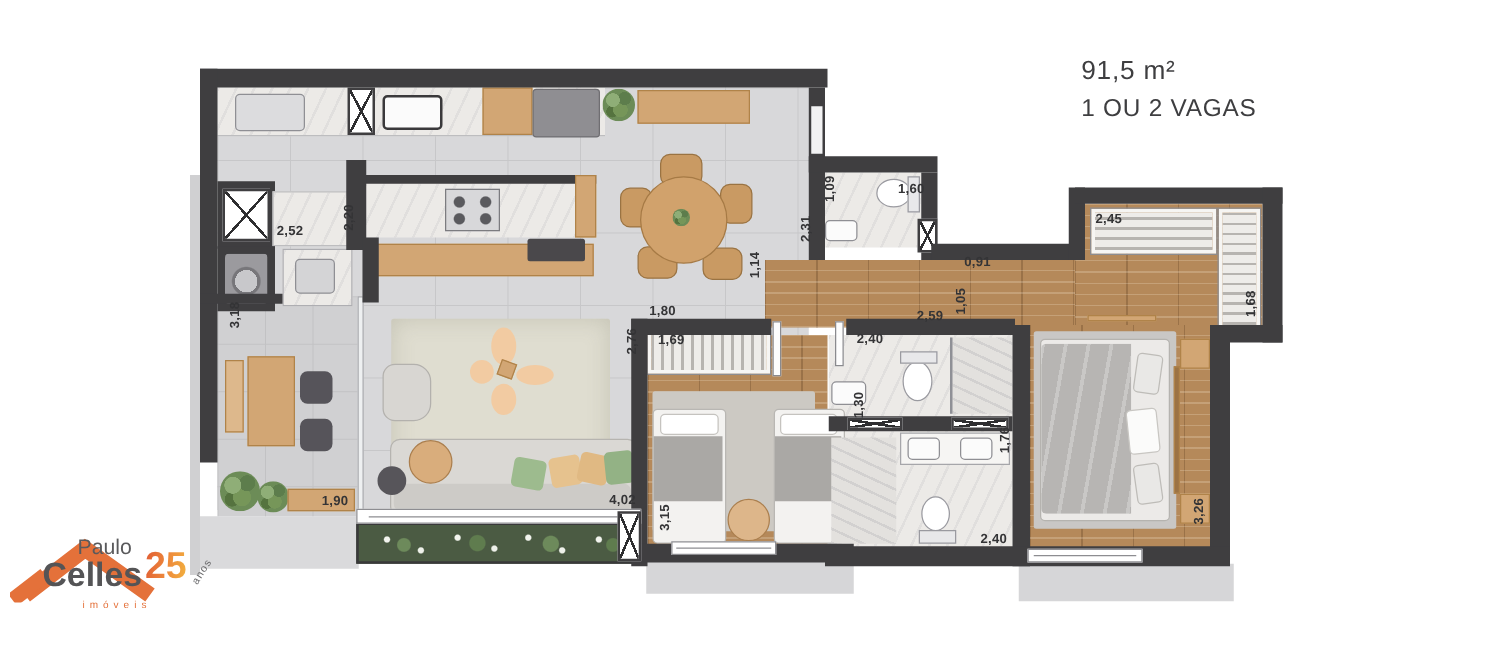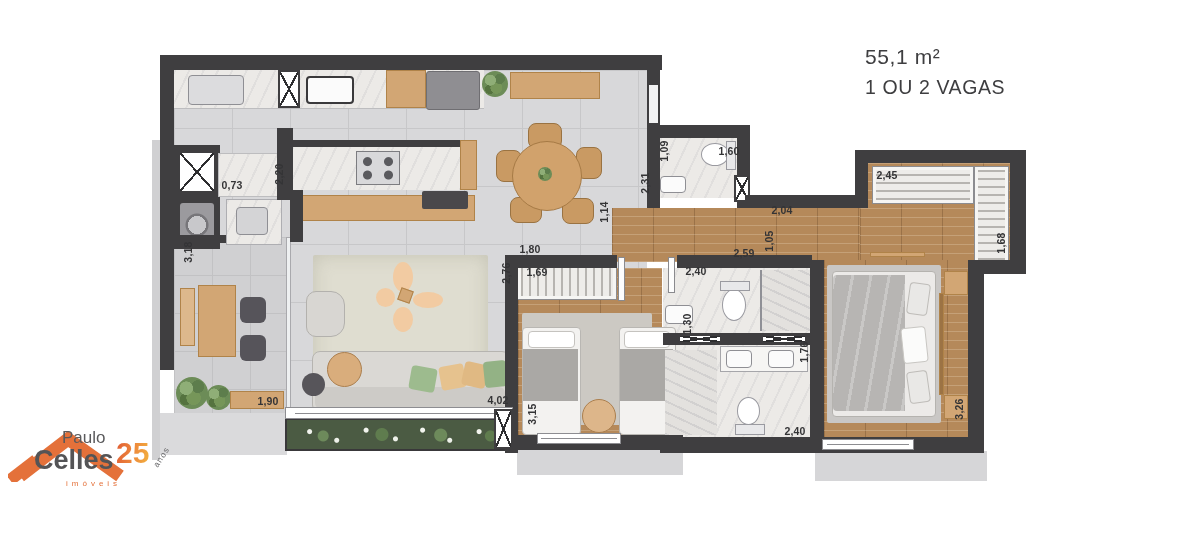--- a/index.html
+++ b/index.html
@@ -59,21 +59,21 @@
   #logo .years-label{position:absolute;left:142px;top:28px;font-size:8.5px;color:#6a6a6c;
        letter-spacing:1px;transform:rotate(-58deg);}
   .sofa-pillow{position:absolute;border-radius:4px;}
 </style>
 </head>
 <body>
 
 <div id="canvas">
 
   <div id="info">
-    <div class="l1">55,1 m²</div>
+    <div class="l1">91,5 m²</div>
     <div class="l3">1 OU 2 VAGAS</div>
   </div>
 
   <div class="ab" id="plan" style="left:160px;top:55px;width:880px;height:430px;">
 
     <div class="slab" style="left:-8px;top:85px;width:8px;height:320px;background:#d0d0d2;"></div>
     <div class="slab" style="left:0px;top:358px;width:127px;height:42px;background:#dadadc;"></div>
     <div class="slab" style="left:357px;top:392px;width:166px;height:28px;"></div>
     <div class="slab" style="left:655px;top:396px;width:172px;height:30px;"></div>
 
@@ -220,34 +220,34 @@
     <div class="wall" style="left:500px;top:382px;width:324px;height:16px;"></div>
     <div class="ab" style="left:458px;top:202px;width:5px;height:42px;background:#fdfdfd;border:1px solid #8a8a8e;"></div>
     <div class="ab" style="left:508px;top:202px;width:5px;height:34px;background:#fdfdfd;border:1px solid #8a8a8e;"></div>
 
     <div class="sill" style="left:125px;top:352px;width:228px;height:12px;"></div>
     <div class="xwin" style="left:334px;top:354px;width:19px;height:40px;"></div>
     <div class="sill" style="left:377px;top:378px;width:84px;height:11px;"></div>
     <div class="sill" style="left:662px;top:384px;width:92px;height:11px;"></div>
 
     <div class="ab" id="dim-layer" style="left:0;top:0;width:880px;height:430px;">
-        <span class="dim" style="left: 72px; top: 130px;">0,73</span>
+        <span class="dim" style="left: 72px; top: 130px;">2,52</span>
         <span class="dim v" style="left: 119px; top: 119px;">2,20</span>
         <span class="dim v" style="left: 28px; top: 197px;">3,18</span>
         <span class="dim" style="left: 108px; top: 346px;">1,90</span>
         <span class="dim v" style="left: 346px; top: 218px;">2,76</span>
         <span class="dim" style="left: 370px; top: 194px;">1,80</span>
         <span class="dim" style="left: 377px; top: 217px;">1,69</span>
         <span class="dim" style="left: 338px; top: 345px;">4,02</span>
         <span class="dim v" style="left: 372px; top: 359px;">3,15</span>
         <span class="dim v" style="left: 444px; top: 157px;">1,14</span>
         <span class="dim v" style="left: 485px; top: 128px;">2,31</span>
         <span class="dim v" style="left: 504px; top: 96px;">1,09</span>
         <span class="dim" style="left: 569px; top: 96px;">1,60</span>
-        <span class="dim" style="left: 622px; top: 155px;">2,04</span>
+        <span class="dim" style="left: 622px; top: 155px;">0,91</span>
         <span class="dim v" style="left: 609px; top: 186px;">1,05</span>
         <span class="dim" style="left: 584px; top: 198px;">2,59</span>
         <span class="dim" style="left: 536px; top: 216px;">2,40</span>
         <span class="dim v" style="left: 527px; top: 269px;">1,30</span>
         <span class="dim v" style="left: 644px; top: 297px;">1,76</span>
         <span class="dim" style="left: 635px; top: 376px;">2,40</span>
         <span class="dim" style="left: 727px; top: 120px;">2,45</span>
         <span class="dim v" style="left: 841px; top: 188px;">1,68</span>
         <span class="dim v" style="left: 799px; top: 354px;">3,26</span>
       </div>

